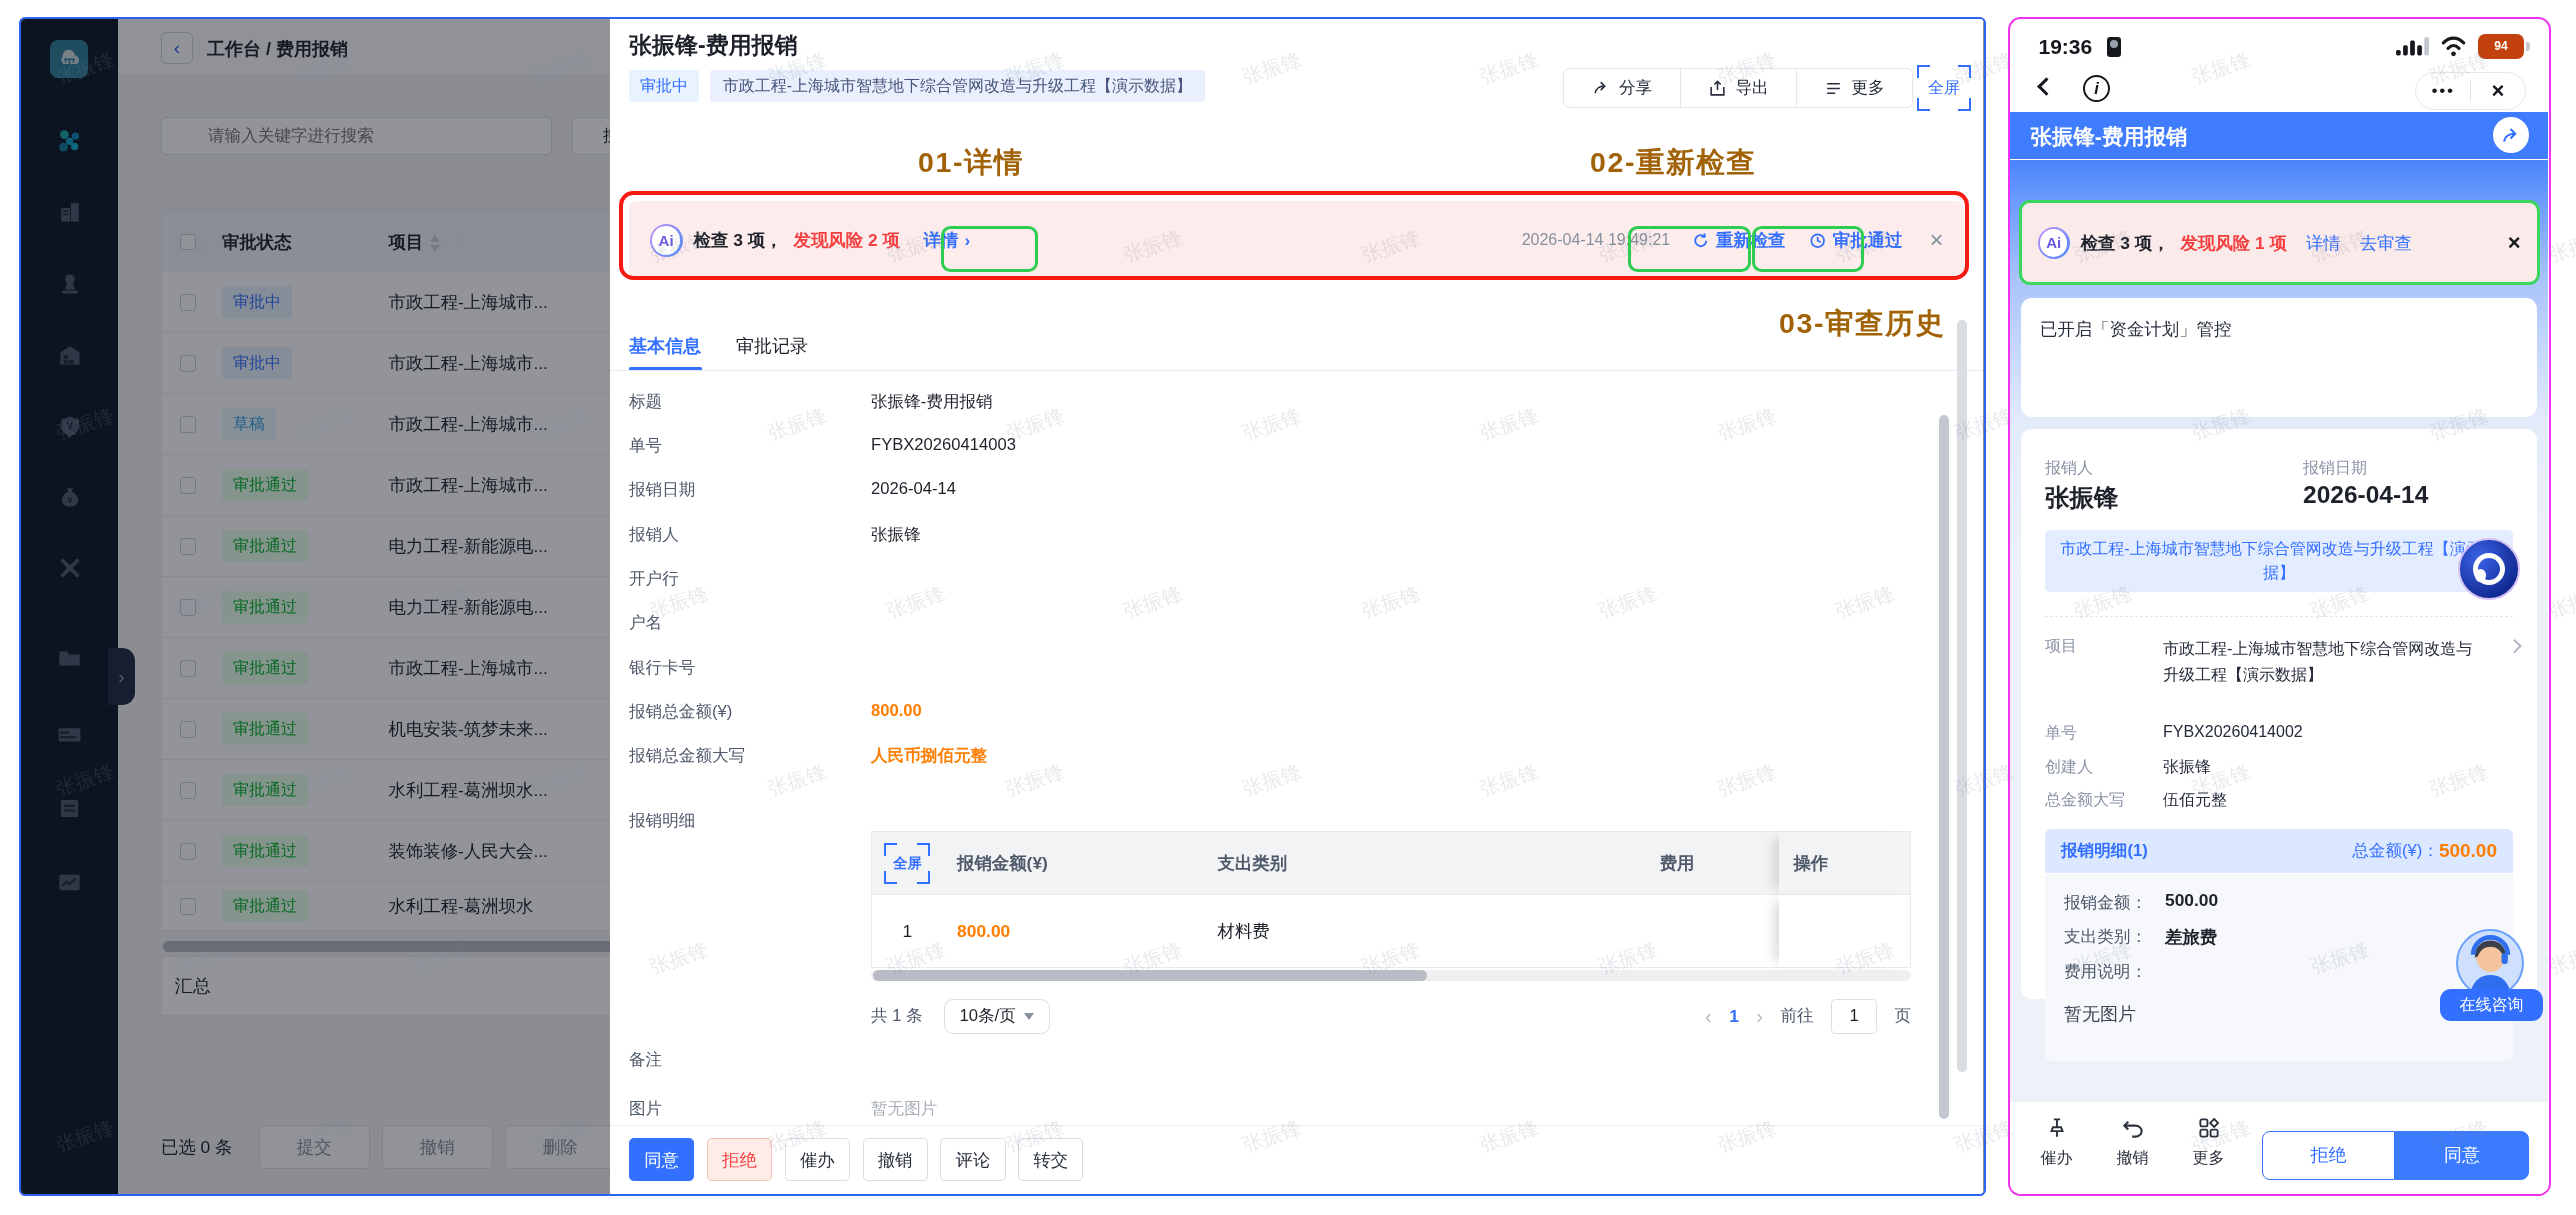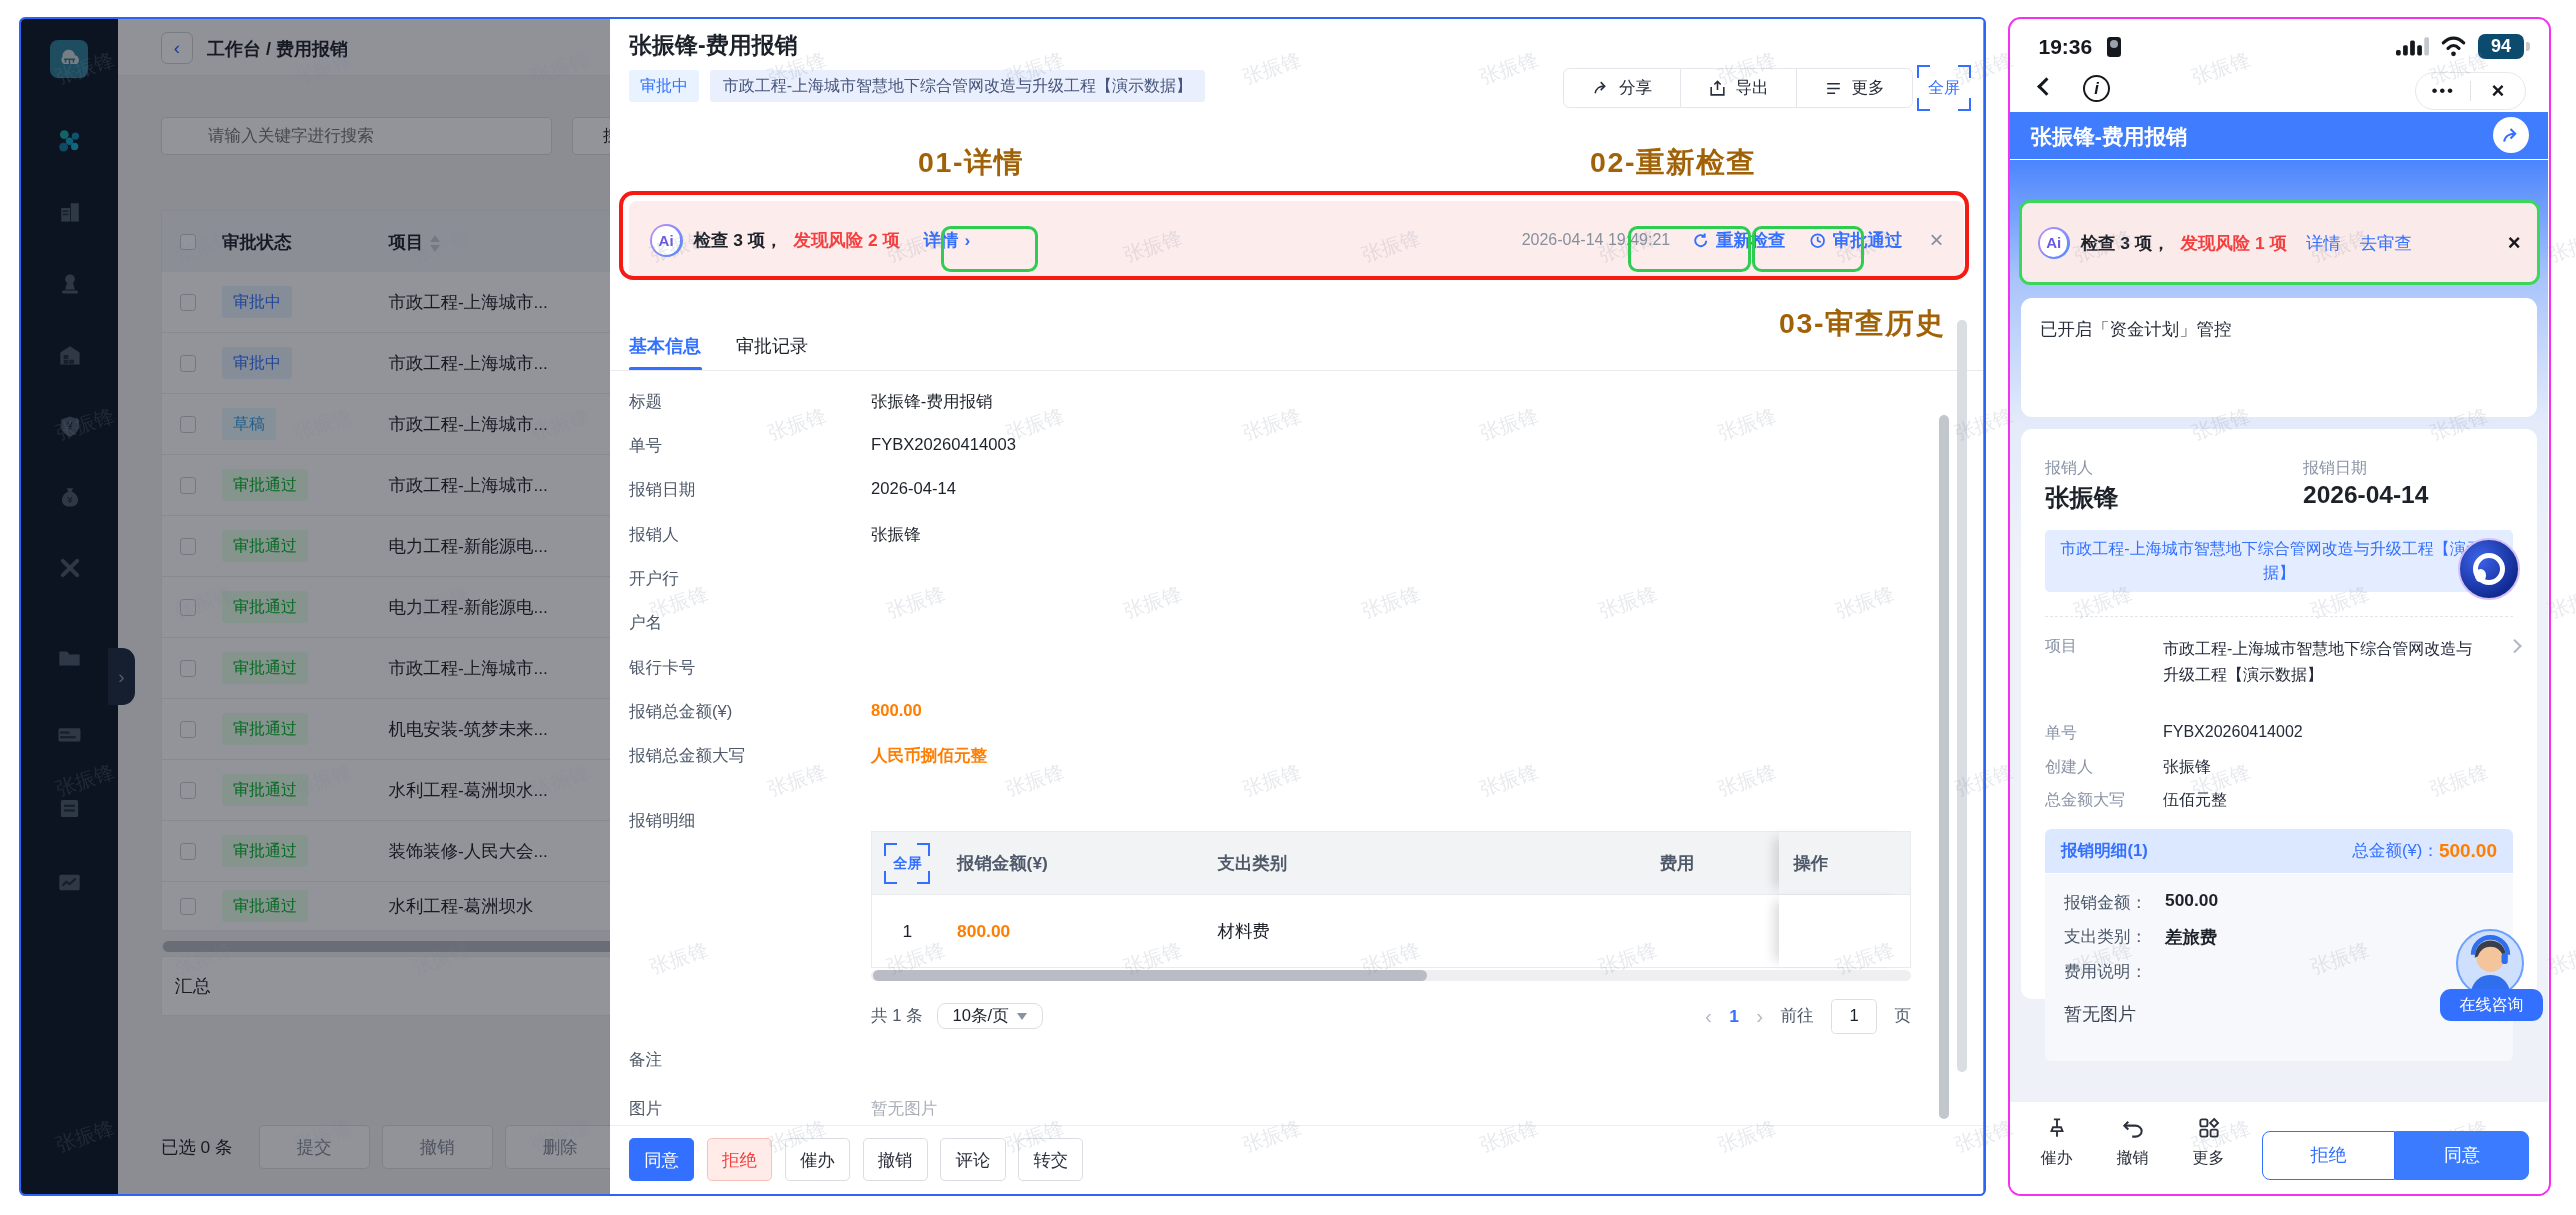--- a/index.html
+++ b/index.html
@@ -101,22 +101,22 @@
   .dt-head { display:flex; height:62px; background:#f2f3f5; align-items:center; font-size:17.4px; color:#4e5969; font-weight:bold; }
   .dt-row { display:flex; height:73px; background:#fff; border-top:0.8px solid #e8eaee; align-items:center; font-size:17.4px; }
   .d1 { width:71px; display:flex; justify-content:center; }
   .d2 { width:261px; padding-left:14.2px; }
   .d3 { width:443px; padding-left:14.2px; }
   .d4 { width:134px; padding-left:14.2px; white-space:nowrap; overflow:hidden; }
   .d5 { width:131px; padding-left:14.2px; box-shadow:-11px 0 11px -6.3px rgba(0,0,0,0.14); height:100%; display:flex; align-items:center; background:inherit; }
   .dt-hscroll { position:absolute; left:261px; top:951px; width:1040px; height:11px; background:#efeff2; border-radius:5.5px; }
   .dt-hscroll i { position:absolute; left:1.6px; top:0; width:554px; height:11px; background:#b9bcc4; border-radius:5.5px; }
   .pgn { position:absolute; left:261px; top:979px; width:1040px; height:36px; display:flex; align-items:center; font-size:16.6px; color:#4e5969; }
-  .pgn-select { width:106px; height:26px; border:0.8px solid #dcdee2; border-radius:9px; display:flex; align-items:center;
-    justify-content:center; gap:8px; margin-left:14px; color:#1d2129; }
+  .pgn-select { width:106px; height:35px; border:0.8px solid #dcdee2; border-radius:9px; display:flex; align-items:center;
+    justify-content:center; gap:8px; margin-left:21px; color:#1d2129; }
   .caret { width:0; height:0; border-left:5.5px solid transparent; border-right:5.5px solid transparent; border-top:7.1px solid #8a919f; }
   .pgn-right { position:absolute; right:0; display:flex; align-items:center; gap:17.4px; }
   .pgn-arrow { color:#b3b9c4; font-size:20.6px; }
   .pgn-cur { color:#3370ff; font-weight:bold; font-size:17.4px; }
   .goto-box { width:46px; height:35px; border:0.8px solid #dcdee2; border-radius:4.7px; display:flex; align-items:center;
     justify-content:center; color:#1d2129; }
 
   .m-footer-line { position:absolute; left:0; top:1106px; width:1373px; height:0.8px; background:#eceef1; }
   .m-footer { position:absolute; left:19px; top:1119px; display:flex; gap:12.7px; }
   .f-btn { min-width:62px; height:43px; padding:0 14.2px; border-radius:4.7px; font-size:17.4px; display:flex; align-items:center;
@@ -134,21 +134,21 @@
   .ann-t { color:#a16207; font-size:28.5px; font-weight:bold; letter-spacing:1.6px; }
 
   
   #mobile { position:absolute; left:2008px; top:17.4px; width:543px; height:1179px; border:2.4px solid #f331f3; border-radius:12.7px;
     background:#fff; overflow:hidden; z-index:15; }
   .mb-status { position:absolute; left:0; top:11px; width:538px; height:35px; }
   .mb-time { position:absolute; left:28.5px; top:4.7px; font-size:21px; font-weight:bold; color:#15181d; }
   .mb-time-ic { position:absolute; left:97px; top:6.3px; width:14.2px; height:20.6px; background:#15181d; border-radius:3.2px; }
   .mb-time-ic::after { content:""; position:absolute; left:3.2px; top:3.2px; width:8px; height:8px; border-radius:50%; background:#9aa2ad; }
   .mb-sticons { position:absolute; right:24px; top:3.2px; display:flex; align-items:center; gap:11px; }
-  .batt { min-width:46px; height:25px; background:#0c4a6e; color:#fff; border-radius:7.1px; font-size:18px; font-weight:bold;
+  .batt { min-width:46px; height:25px; background:#c2410c; color:#fff; border-radius:7.1px; font-size:12px; font-weight:bold;
     display:flex; align-items:center; justify-content:center; position:relative; }
   .batt::after { content:""; position:absolute; right:-5.5px; top:8px; width:4px; height:9.5px; background:#c8ccd2; border-radius:0 2.4px 2.4px 0; }
   .mb-nav { position:absolute; left:0; top:51px; width:538px; height:41px; }
   .chev-l { display:inline-block; width:12.7px; height:12.7px; border-left:3.2px solid #15181d; border-bottom:3.2px solid #15181d; transform:rotate(45deg); }
   .info-c { position:absolute; left:73px; top:4.7px; width:27px; height:27px; border:2.4px solid #15181d; border-radius:50%;
     font-size:16.6px; display:flex; align-items:center; justify-content:center; font-style:italic; font-weight:bold; color:#15181d;}
   .capsule { position:absolute; right:22px; top:1.6px; width:111px; height:38px; border:0.8px solid #e8e8ea; border-radius:19px;
     background:#fff; display:flex; align-items:center; }
   .capsule .dots { flex:1; text-align:center; font-size:17.4px; color:#15181d; letter-spacing:1.6px; }
   .capsule .div { width:0.8px; height:20.6px; background:#e3e3e6; }

